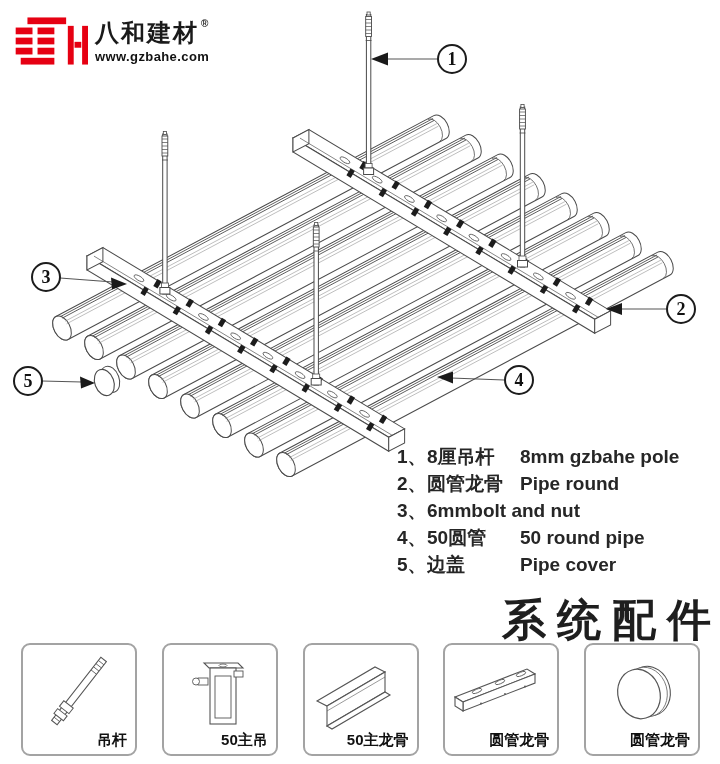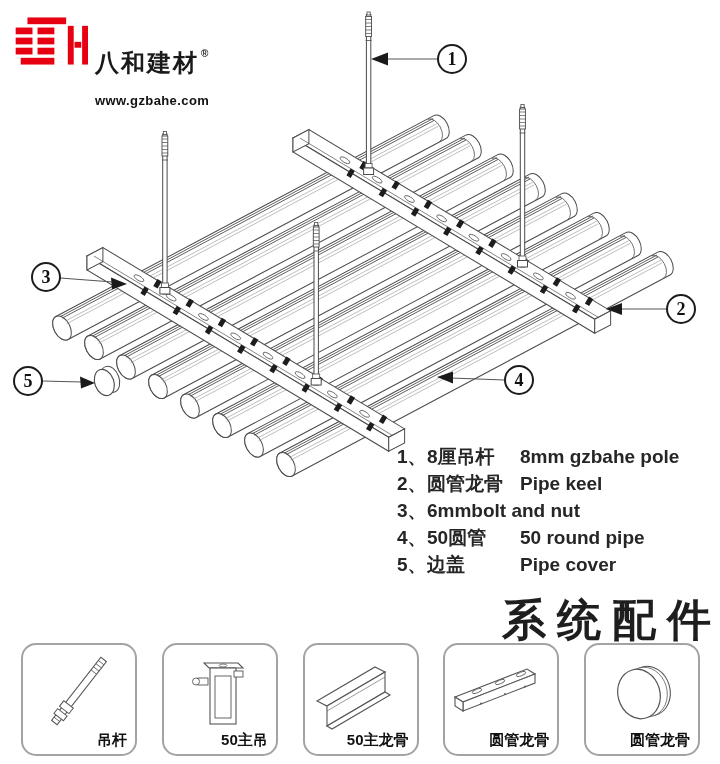--- a/index.html
+++ b/index.html
@@ -4,24 +4,24 @@
 <style>
   * { margin:0; padding:0; box-sizing:border-box; }
   html,body { background:#ffffff; }
   body { width:720px; height:764px; position:relative; overflow:hidden;
          font-family:"Liberation Sans", sans-serif; }
   .page { position:absolute; inset:0; background:#fff; }
 
   
   .logo { position:absolute; left:14px; top:13px; display:flex; gap:7px; align-items:flex-start; }
   .logo-text { margin-top:7px; }
-  .brand-line { display:flex; align-items:flex-start;margin-top:30px; }
+  .brand-line { display:flex; align-items:flex-start; }
   .brand-name { font-size:24px; font-weight:700; color:#1a1a1a; letter-spacing:2px; line-height:1.1; }
   .reg-mark { font-size:10px; color:#1a1a1a; margin-top:-2px; margin-left:2px; font-weight:700; }
-  .brand-website { font-size:13px; font-weight:700; color:#111; letter-spacing:.4px; margin-top:17px; }
+  .brand-website { font-size:13px; font-weight:700; color:#111; letter-spacing:.4px; margin-top:3px; }
 
   
   .diagram { position:absolute; left:0; top:0; }
 
   .callout { position:absolute; width:30px; height:30px; border:2px solid #1c1c1c; border-radius:50%;
              background:#fff; display:flex; align-items:center; justify-content:center;
              font-family:"Liberation Serif", serif; font-size:18px; font-weight:700; color:#111; }
 
   
   .legend { position:absolute; left:397px; top:443px; }
@@ -29,21 +29,21 @@
   .legend-row span { font-size:19px; font-weight:700; color:#262626; white-space:nowrap; }
 
   
   .section-title { position:absolute; left:502px; top:591px; font-size:44px; font-weight:700;
                    color:#1e1e1e; letter-spacing:11px; white-space:nowrap; }
 
   
   .accessories { position:absolute; left:21px; top:643px; width:679px; height:115px;
                  display:flex; justify-content:space-between; }
   .acc-card { position:relative; width:116px; height:113px; border:2px solid #a3a3a3;
-              border-radius:15px; background:#fff; }
+              border-radius:9px; background:#fff; }
   .acc-card svg { position:absolute; left:0; top:0; }
   .acc-label { position:absolute; right:8px; bottom:4px; font-size:15px; font-weight:700; color:#111;
                white-space:nowrap; }
 </style>
 </head>
 <body>
 
 <div class="page">
 
   <div class="logo">
@@ -191,21 +191,21 @@
 
   <div class="legend">
     <div class="legend-row">
       <span>1、</span>
       <span>8厘吊杆</span>
       <span>8mm gzbahe pole</span>
     </div>
     <div class="legend-row">
       <span>2、</span>
       <span>圆管龙骨</span>
-      <span>Pipe keel</span>
+      <span>Pipe round</span>
     </div>
     <div class="legend-row">
       <span>3、</span>
       <span>6mmbolt and nut</span>
     </div>
     <div class="legend-row">
       <span>4、</span>
       <span>50圆管</span>
       <span>50 round pipe</span>
     </div>

